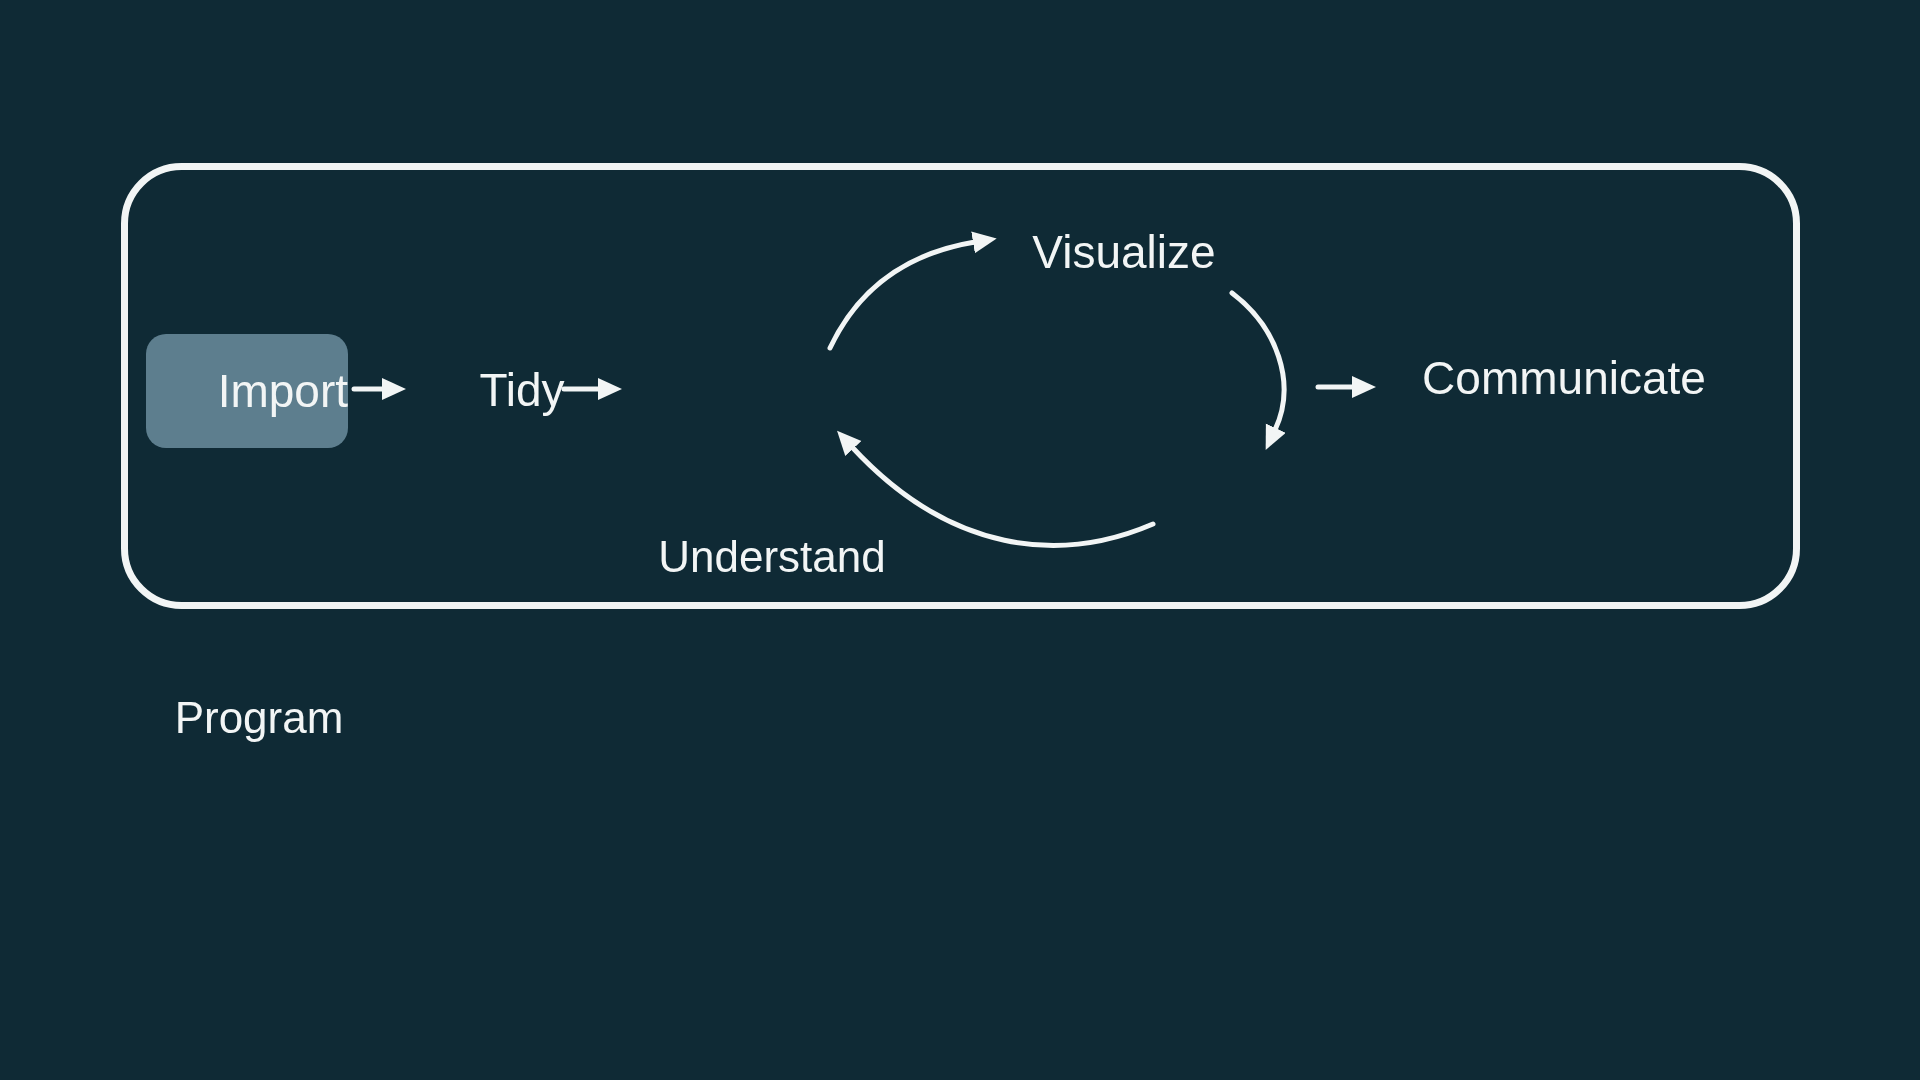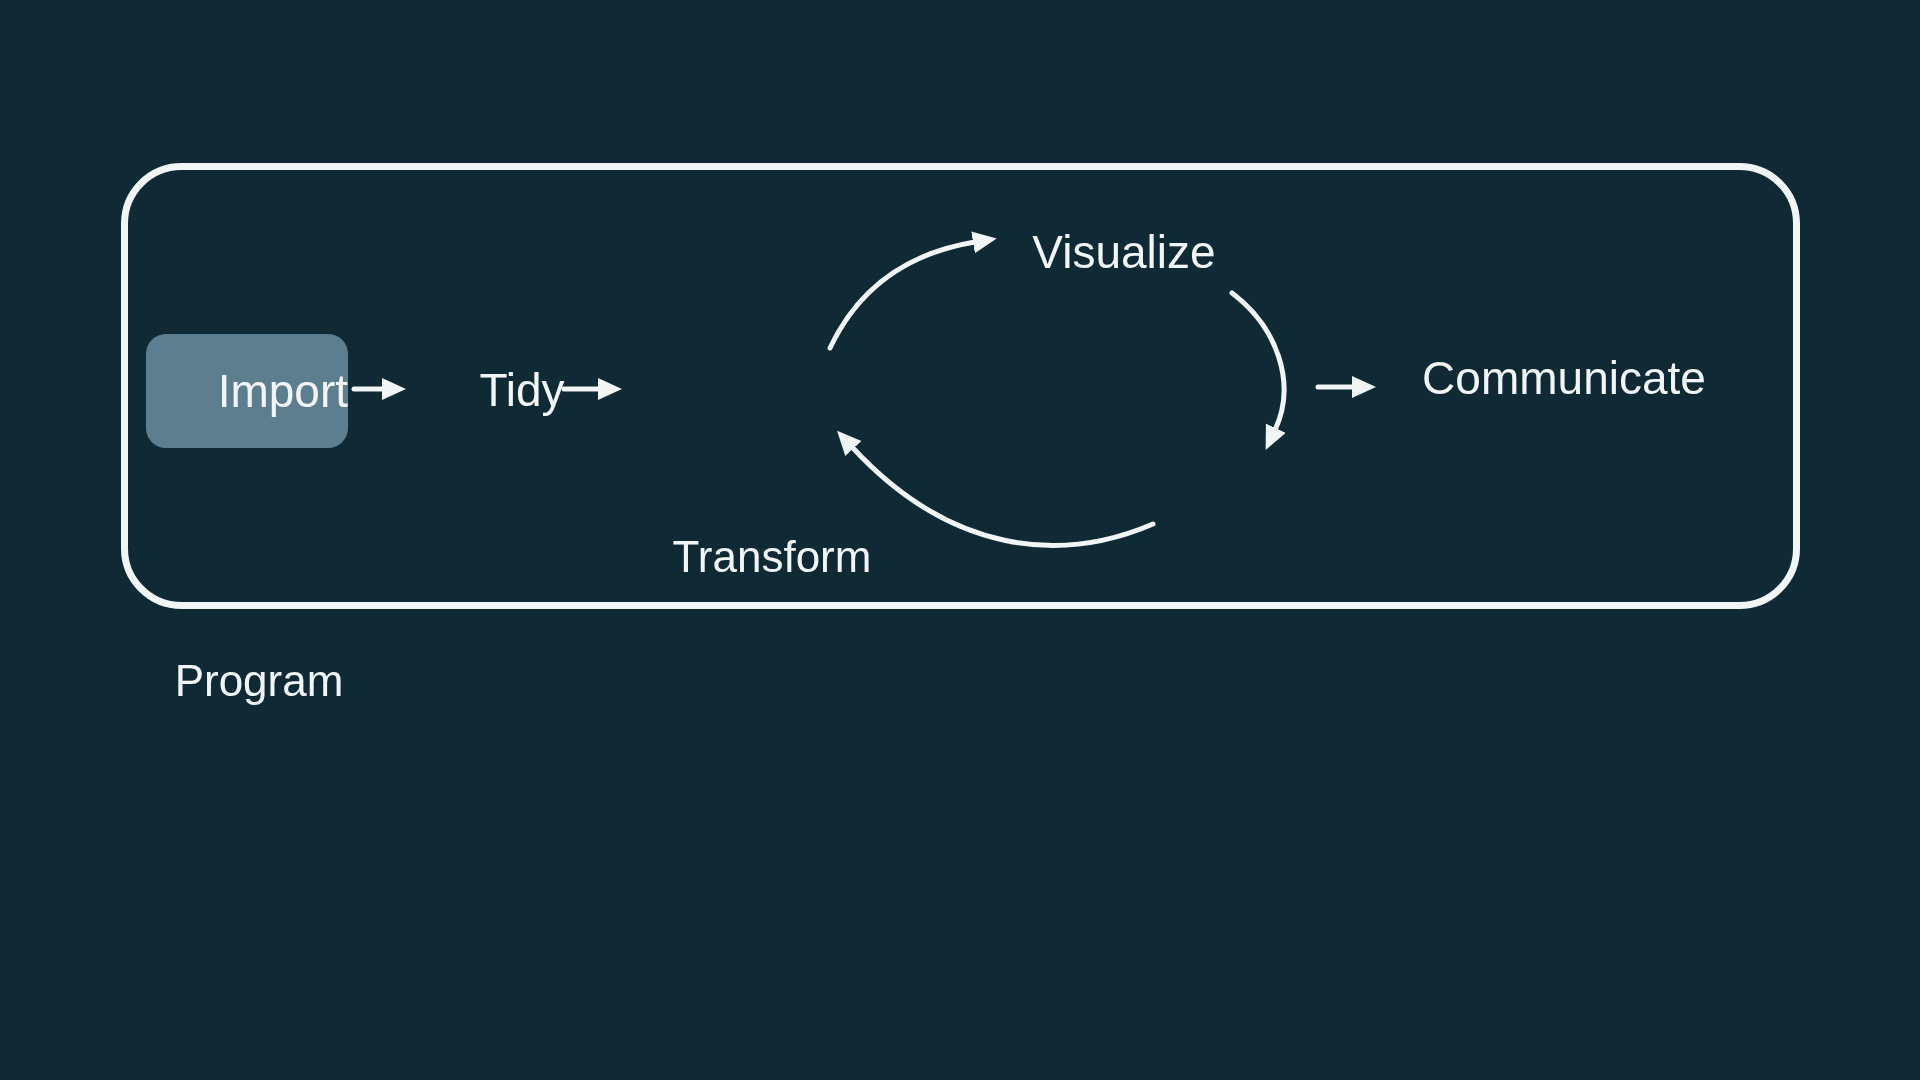--- a/index.html
+++ b/index.html
@@ -64,21 +64,21 @@
     position: static;
     transform: none;
   }
   
   .pos-tidy        { left: 489px;  top: 390px; margin-left: 33px; }
   .pos-transform   { left: 813px;  top: 390px; }
   .pos-visualize   { left: 1124px; top: 252px; }
   .pos-model       { left: 1237px; top: 490px; }
   .pos-communicate { left: 1564px; top: 378px; }
   .pos-understand  { left: 772px;  top: 557px; }
-  .pos-program     { left: 259px;  top: 681px; }
+  .pos-program     { left: 259px;  top: 718px; }
 </style>
 </head>
 <body>
 
 <div class="stage">
 
   <svg class="strokes" viewBox="0 0 1920 1080" aria-hidden="true">
     <defs>
       <marker id="ah" markerUnits="userSpaceOnUse" markerWidth="28" markerHeight="26" refX="2" refY="11" orient="auto">
         <path class="head" d="M0,0 L24,11 L0,22 Z"></path>
@@ -105,17 +105,17 @@
   </div>
 
   <div class="label pos-tidy">Tidy</div>
 
 
   <div class="label pos-visualize">Visualize</div>
 
 
   <div class="label pos-communicate">Communicate</div>
 
-  <div class="label sub pos-understand">Transform</div>
+  <div class="label sub pos-understand">Understand</div>
 
   <div class="label sub pos-program">Program</div>
 
 </div>
 
 </body></html>

